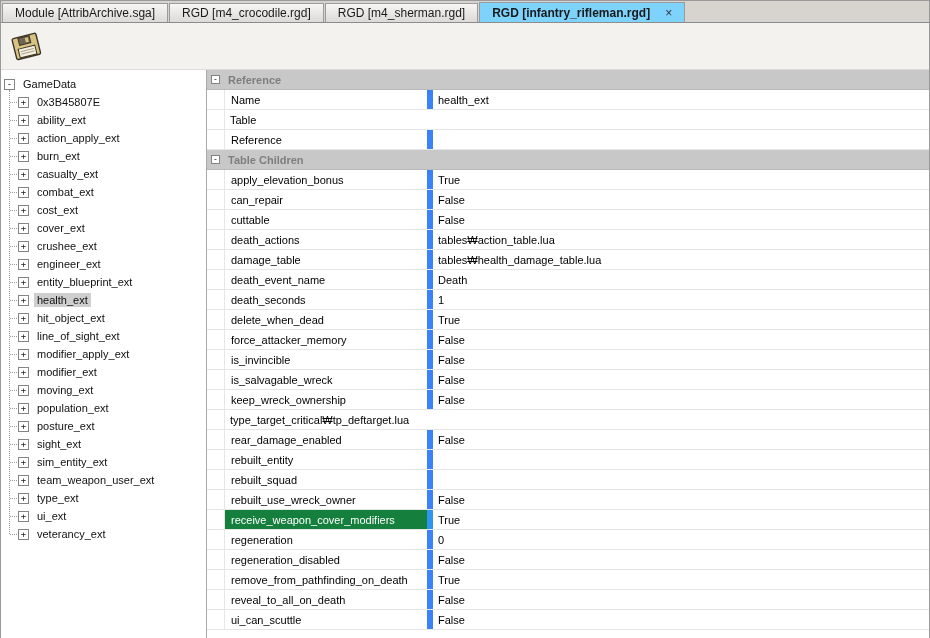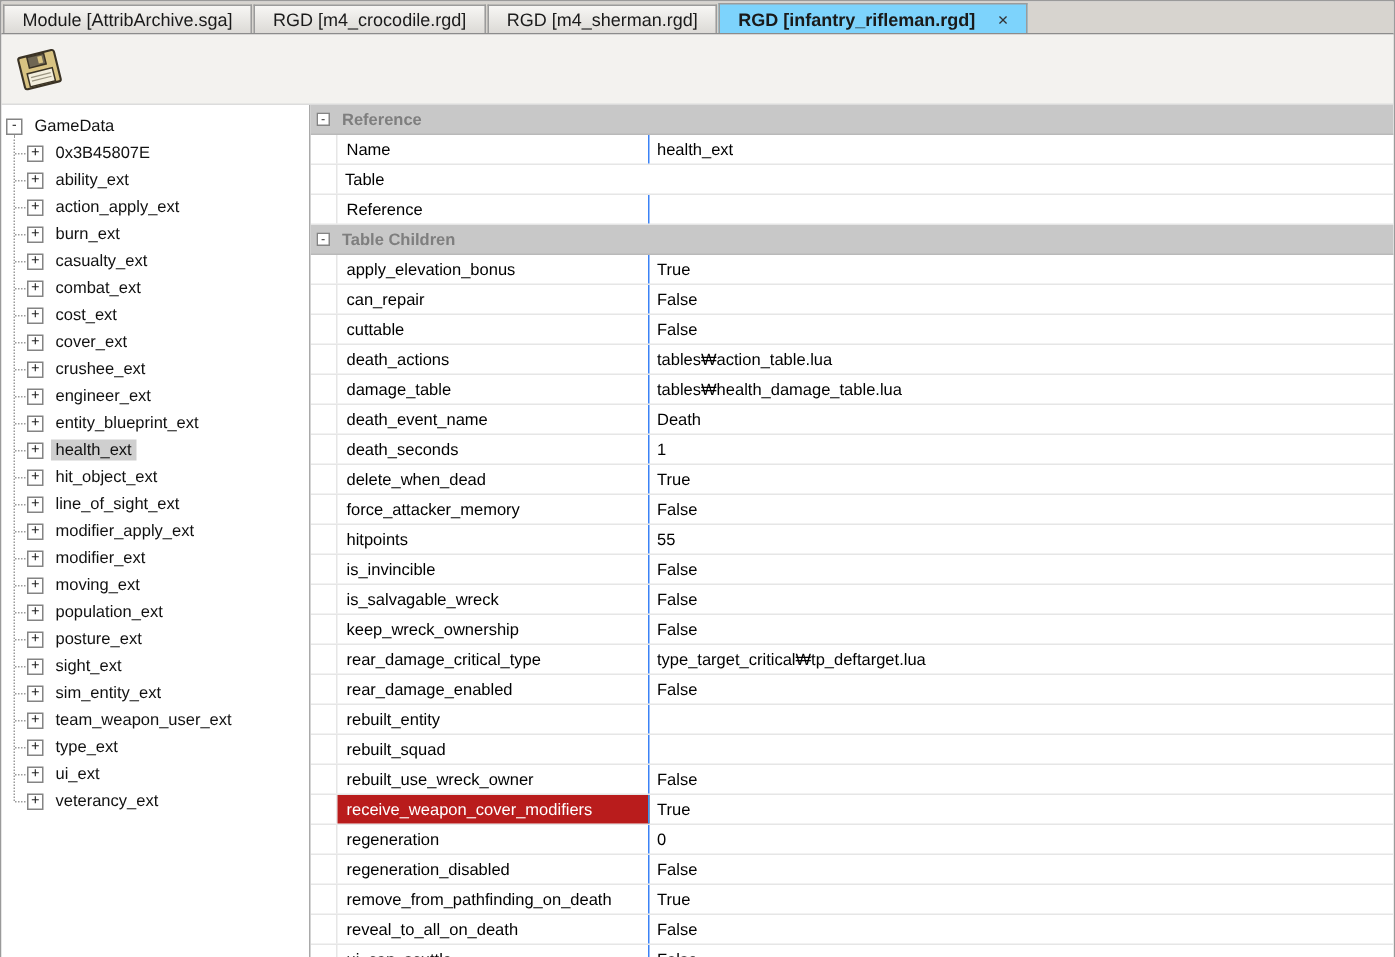--- a/index.html
+++ b/index.html
@@ -28,27 +28,27 @@
   .tree-children::before { content:""; position:absolute; left:8px; top:-3px; bottom:9px; border-left:1px dotted #9a9a9a; }
   .tree-children .titem::before { content:""; position:absolute; left:9px; top:9px; width:7px; border-top:1px dotted #9a9a9a; }
   .ebox { width:11px; height:11px; box-sizing:border-box; border:1px solid #848484; background:#fff; color:#222; font-family:"DejaVu Sans Mono", monospace; font-size:9px; line-height:9px; display:inline-flex; align-items:center; justify-content:center; margin-right:5px; flex-shrink:0; z-index:1; }
   .tlabel { padding:1px 3px; }
   .titem.sel .tlabel { background:#cfcfcf; }
 
   
   .grid { flex:1; min-width:0; display:flex; flex-direction:column; background:#fff; font-size:11px; color:#000; overflow:hidden; }
   .grow { height:19px; flex-shrink:0; display:flex; align-items:stretch; border-bottom:1px solid #e6e6e6; background:#fff; }
   .gmargin { width:17px; flex-shrink:0; border-right:1px solid #e6e6e6; display:flex; align-items:center; justify-content:center; }
-  .gname { width:208px; flex-shrink:0; box-sizing:border-box; padding-left:6px; display:flex; align-items:center; border-right:1px solid #3b82f6; white-space:nowrap; overflow:hidden; }
+  .gname { width:208px; flex-shrink:0; box-sizing:border-box; padding-left:6px; display:flex; align-items:center; border-right:6px solid #3b82f6; white-space:nowrap; overflow:hidden; }
   .gvalue { flex:1; min-width:0; padding-left:5px; display:flex; align-items:center; white-space:nowrap; overflow:hidden; }
   .grow.header { background:#c8c8c8; border-bottom:1px solid #b9b9b9; }
   .grow.header .gmargin { border-right:none; }
   .grow.header .gtitle { display:flex; align-items:center; padding-left:4px; font-weight:bold; color:#7e7e7e; }
   .grow.header .ebox { margin-right:0; width:9px; height:9px; font-size:8px; line-height:8px; }
-  .gname.sel { background:#b91c1c; color:#fff; border-right-color:#2f96f0; }
+  .gname.sel { background:#15803d; color:#fff; border-right-color:#2f96f0; }
 </style>
 </head>
 <body>
 
 <div class="window">
 
   <div class="tab-bar">
       <div class="tab">
         <span>Module [AttribArchive.sga]</span>
       </div>
@@ -256,41 +256,35 @@
           <div class="gname">delete_when_dead</div>
           <div class="gvalue">True</div>
         </div>
         <div class="grow">
           <div class="gmargin"></div>
           <div class="gname">force_attacker_memory</div>
           <div class="gvalue">False</div>
         </div>
         <div class="grow">
           <div class="gmargin"></div>
-          <div class="gname">hitpoints</div>
-          <div class="gvalue">55</div>
-        </div>
-        <div class="grow">
-          <div class="gmargin"></div>
           <div class="gname">is_invincible</div>
           <div class="gvalue">False</div>
         </div>
         <div class="grow">
           <div class="gmargin"></div>
           <div class="gname">is_salvagable_wreck</div>
           <div class="gvalue">False</div>
         </div>
         <div class="grow">
           <div class="gmargin"></div>
           <div class="gname">keep_wreck_ownership</div>
           <div class="gvalue">False</div>
         </div>
         <div class="grow">
           <div class="gmargin"></div>
-          <div class="gname">rear_damage_critical_type</div>
           <div class="gvalue">type_target_critical₩tp_deftarget.lua</div>
         </div>
         <div class="grow">
           <div class="gmargin"></div>
           <div class="gname">rear_damage_enabled</div>
           <div class="gvalue">False</div>
         </div>
         <div class="grow">
           <div class="gmargin"></div>
           <div class="gname">rebuilt_entity</div>

